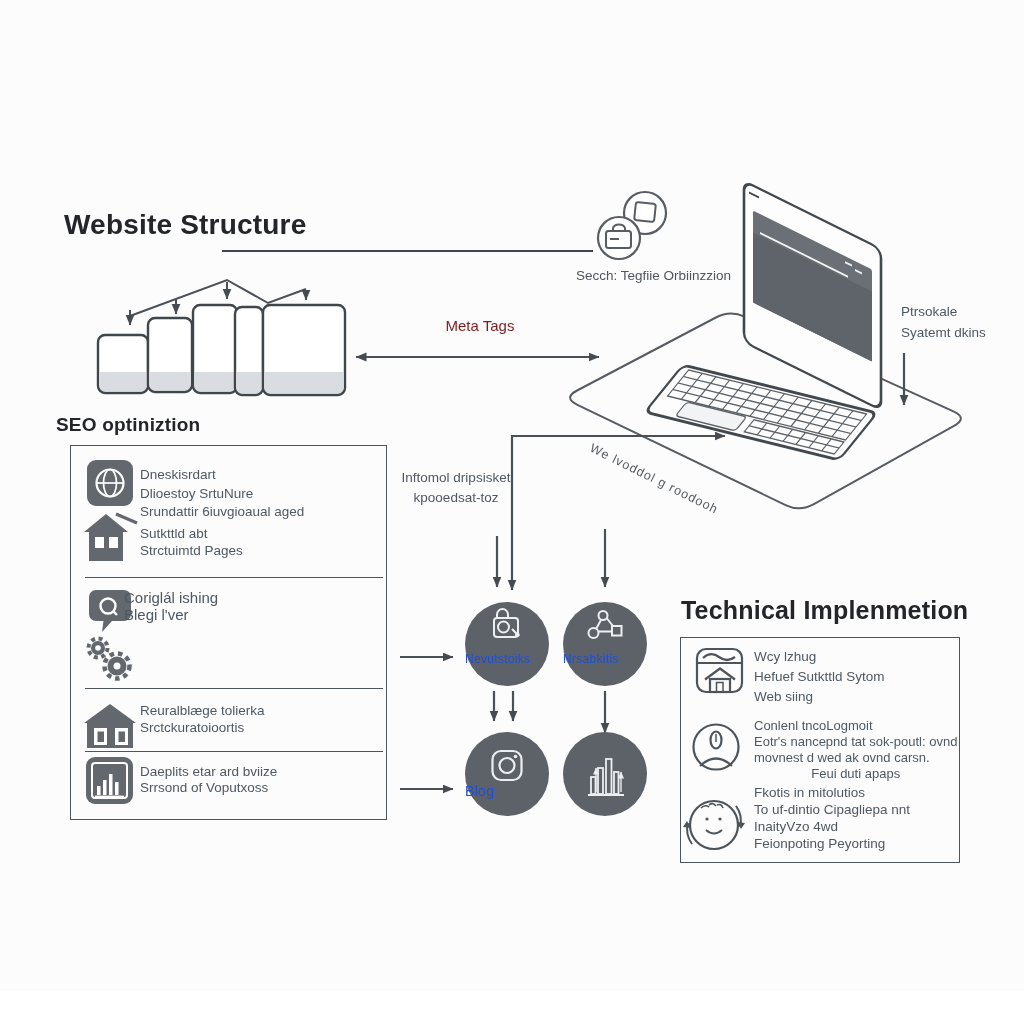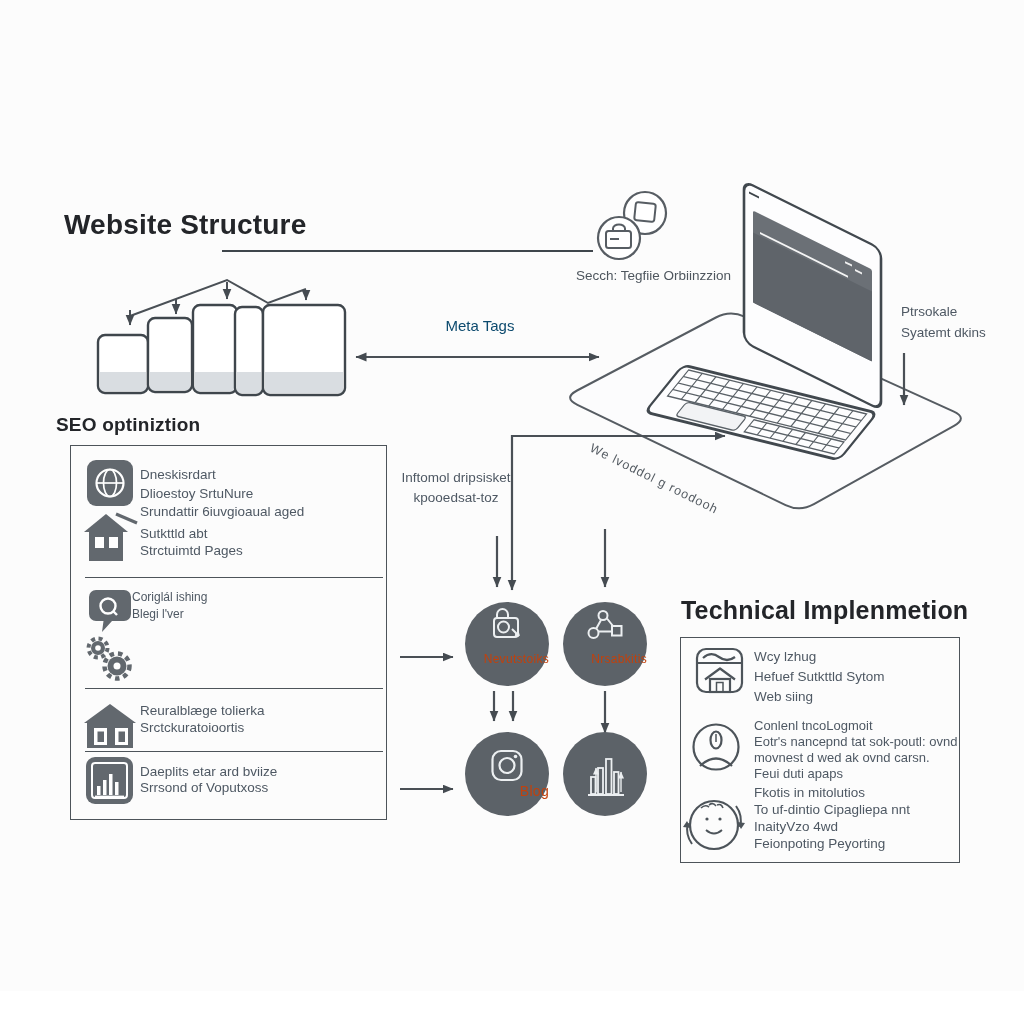--- a/index.html
+++ b/index.html
@@ -5,21 +5,21 @@
   html,body{margin:0;padding:0;}
   #canvas{position:relative;width:1024px;height:991px;background:#fcfcfc;overflow:hidden;
           font-family:"Liberation Sans",sans-serif;}
   .layer{position:absolute;left:0;top:0;width:1024px;height:1024px;}
   #boxes{z-index:1;} #gfx{z-index:2;pointer-events:none;} #texts{z-index:3;}
   .box{position:absolute;border:1.6px solid #4d545a;}
   .rule{position:absolute;border-top:1.5px solid #4d545a;height:0;}
   .t{position:absolute;white-space:nowrap;color:#4e5863;}
   .title{color:#232529;font-weight:700;letter-spacing:.2px;}
   .block div{white-space:nowrap;}
-  .nodelabel{position:absolute;color:#c2410c;text-align:right;width:84px;font-size:12px;letter-spacing:.3px;}
+  .nodelabel{position:absolute;color:#1d4ed8;text-align:left;width:84px;font-size:12px;letter-spacing:.3px;}
 </style>
 </head>
 <body>
 
 <div id="canvas">
 
   <div class="layer" id="boxes">
     <div class="box" style="left:70px;top:445px;width:315px;height:373px;"></div>
     <div class="rule" style="left:85px;top:577px;width:298px;"></div>
     <div class="rule" style="left:85px;top:688px;width:298px;"></div>
@@ -234,21 +234,21 @@
         <polygon points="687,821 691,828 683,827" fill="#4d545a" stroke="none"></polygon>
       </g>
     </g>
   </svg>
 
   <div class="layer" id="texts">
     <div class="t title" style="left:64px;top:209px;font-size:28px;">Website Structure</div>
     <div class="t title" style="left:56px;top:414px;font-size:19px;">SEO optiniztion</div>
     <div class="t title" style="left:681px;top:596px;font-size:25px;">Technical Implenmetion</div>
 
-    <div class="t" style="left:440px;top:317px;width:80px;text-align:center;font-size:15px;color:#0c4a6e;">Meta Tags</div>
+    <div class="t" style="left:440px;top:317px;width:80px;text-align:center;font-size:15px;color:#7f1d1d;">Meta Tags</div>
     <div class="t" style="left:576px;top:268px;font-size:13.5px;color:#4e565e;">Secch: Tegfiie Orbiinzzion</div>
 
     <div class="t block" style="left:901px;top:301px;font-size:13.5px;">
       <div style="line-height:21px;">Ptrsokale</div>
       <div style="line-height:21px;text-align:right;">Syatemt dkins</div>
     </div>
 
     <div class="t block" style="left:395px;top:468px;width:122px;text-align:center;font-size:13.5px;">
       <div style="line-height:20px;">Inftomol dripsisket</div>
       <div style="line-height:20px;">kpooedsat-toz</div>
@@ -259,21 +259,21 @@
 
     <div class="t block" style="left:140px;top:466px;font-size:13.5px;">
       <div style="line-height:18.5px;">Dneskisrdart</div>
       <div style="line-height:18.5px;">Dlioestoy SrtuNure</div>
       <div style="line-height:18.5px;">Srundattir 6iuvgioaual aged</div>
     </div>
     <div class="t block" style="left:140px;top:526px;font-size:13.5px;">
       <div style="line-height:16.5px;">Sutkttld abt</div>
       <div style="line-height:16.5px;">Strctuimtd Pages</div>
     </div>
-    <div class="t block" style="left:132px;top:589px;font-size:12px;">
+    <div class="t block" style="left:124px;top:589px;font-size:15px;">
       <div style="line-height:17px;">Coriglál ishing</div>
       <div style="line-height:17px;">Blegi l'ver</div>
     </div>
     <div class="t block" style="left:140px;top:702px;font-size:13.5px;">
       <div style="line-height:17px;">Reuralblæge tolierka</div>
       <div style="line-height:17px;">Srctckuratoioortis</div>
     </div>
     <div class="t block" style="left:140px;top:764px;font-size:13.5px;">
       <div style="line-height:15.5px;">Daeplits etar ard bviize</div>
       <div style="line-height:15.5px;">Srrsond of Voputxoss</div>
@@ -281,21 +281,21 @@
 
     <div class="t block" style="left:754px;top:647px;font-size:13.5px;">
       <div style="line-height:20px;">Wcy lzhug</div>
       <div style="line-height:20px;">Hefuef Sutkttld Sytom</div>
       <div style="line-height:20px;">Web siing</div>
     </div>
     <div class="t block" style="left:754px;top:718px;font-size:13px;">
       <div style="line-height:16px;">Conlenl tncoLogmoit</div>
       <div style="line-height:16px;">Eotr's nancepnd tat sok-poutl: ovnd</div>
       <div style="line-height:16px;">movnest d wed ak ovnd carsn.</div>
-      <div style="line-height:16px;">Feui duti apaps</div>
+      <div style="line-height:16px;text-align:center;">Feui duti apaps</div>
     </div>
     <div class="t block" style="left:754px;top:784px;font-size:13.5px;">
       <div style="line-height:17px;">Fkotis in mitolutios</div>
       <div style="line-height:17px;">To uf-dintio Cipagliepa nnt</div>
       <div style="line-height:17px;">InaityVzo 4wd</div>
       <div style="line-height:17px;">Feionpoting Peyorting</div>
     </div>
 
     <div class="nodelabel" style="left:465px;top:652px;">Nevutstoiks</div>
     <div class="nodelabel" style="left:563px;top:652px;">Nrsabkitis</div>

